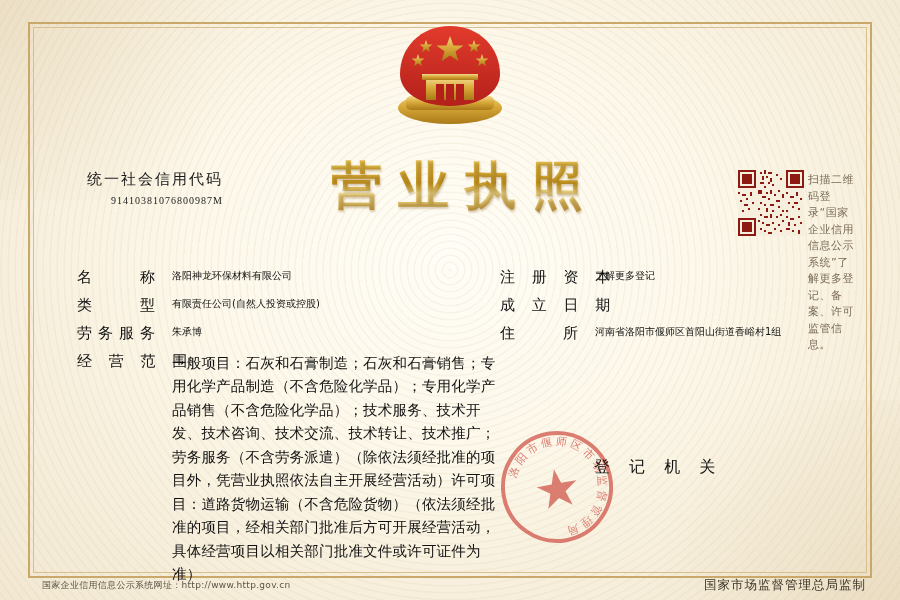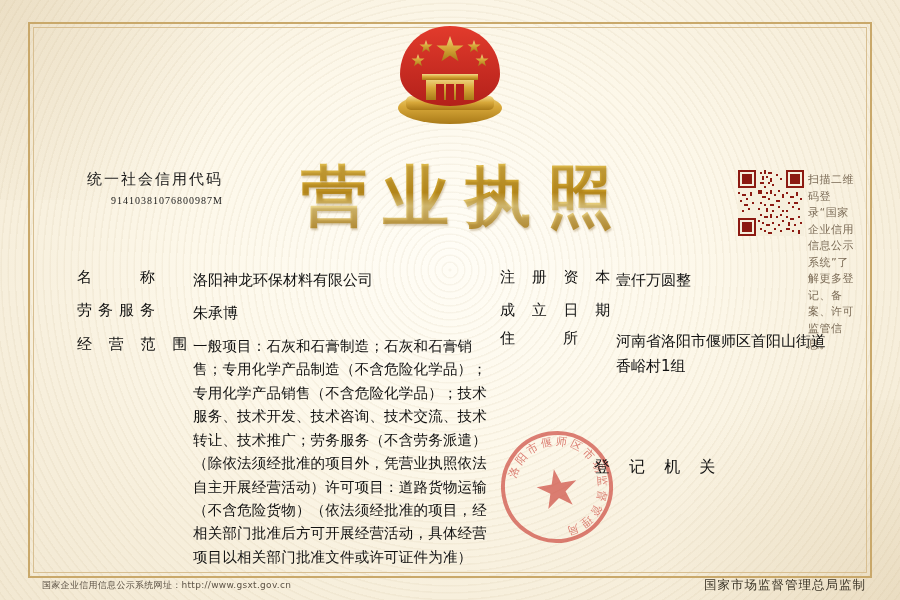--- a/index.html
+++ b/index.html
@@ -73,21 +73,21 @@
     height: 124px;
   }
 
   
   .title {
     position: absolute;
     left: 255px;
     top: 152px;
     width: 420px;
     text-align: center;
-    font-size: 66px;
+    font-size: 51px;
     letter-spacing: 16px;
     font-weight: bold;
     font-family: "DejaVu Serif", "Liberation Serif", serif;
     color: #c8a12f;
     background: linear-gradient(180deg, #e8c95f 0%, #c99a22 45%, #f0dc92 60%, #b07f18 100%);
     -webkit-background-clip: text;
     background-clip: text;
     -webkit-text-fill-color: transparent;
     text-shadow: 1px 2px 2px rgba(120,80,10,0.28);
     white-space: nowrap;
@@ -144,34 +144,33 @@
   .fields-right {
     position: absolute;
     left: 500px;
     top: 268px;
     width: 340px;
   }
   .field-row {
     display: flex;
     align-items: flex-start;
     margin-bottom: 9px;
-    gap: 21px;
   }
   .field-label {
     flex: 0 0 auto;
     width: 95px;
     font-size: 15px;
     color: #111;
     font-family: "DejaVu Sans", "Liberation Sans", sans-serif;
     letter-spacing: 6px;
     white-space: nowrap;
   }
   .field-value {
     flex: 1 1 auto;
-    font-size: 15px;
+    font-size: 10px;
     color: #111;
     font-family: "DejaVu Sans", "Liberation Sans", sans-serif;
     line-height: 1.62;
   }
   .field-value.multi {
     font-size: 14.5px;
     line-height: 1.62;
     letter-spacing: 0.2px;
   }
 
@@ -373,33 +372,37 @@
     </svg>
   </div>
   <div class="qr-note">扫描二维码登录“国家企业信用信息公示系统”了解更多登记、备案、许可监管信息。</div>
 
   <div class="fields-left">
     <div class="field-row">
       <div class="field-label">名　　称</div>
       <div class="field-value">洛阳神龙环保材料有限公司</div>
     </div>
     <div class="field-row">
+      <div class="field-label">类　　型</div>
+      <div class="field-value">有限责任公司(自然人投资或控股)</div>
+    </div>
+    <div class="field-row">
       <div class="field-label">劳务服务</div>
       <div class="field-value">朱承博</div>
     </div>
     <div class="field-row">
       <div class="field-label">经 营 范 围</div>
       <div class="field-value multi">一般项目：石灰和石膏制造；石灰和石膏销售；专用化学产品制造（不含危险化学品）；专用化学产品销售（不含危险化学品）；技术服务、技术开发、技术咨询、技术交流、技术转让、技术推广；劳务服务（不含劳务派遣）（除依法须经批准的项目外，凭营业执照依法自主开展经营活动）许可项目：道路货物运输（不含危险货物）（依法须经批准的项目，经相关部门批准后方可开展经营活动，具体经营项目以相关部门批准文件或许可证件为准）</div>
     </div>
   </div>
 
   <div class="fields-right">
     <div class="field-row">
       <div class="field-label">注 册 资 本</div>
-      <div class="field-value">壹仟万圆整</div>
+      <div class="field-value">了解更多登记</div>
     </div>
     <div class="field-row">
       <div class="field-label">成 立 日 期</div>
     </div>
     <div class="field-row">
       <div class="field-label">住　　所</div>
       <div class="field-value">河南省洛阳市偃师区首阳山街道香峪村1组</div>
     </div>
   </div>
 
@@ -413,15 +416,15 @@
         <polygon points="59,41 63.8,55.6 79.1,55.6 66.7,64.6 71.4,79.2 59,70.2 46.6,79.2 51.3,64.6 38.9,55.6 54.2,55.6"></polygon>
       </g>
       <text font-size="11" fill="#c8352b" font-family="DejaVu Sans, sans-serif" letter-spacing="3">
         <textPath href="#sealpath" startOffset="6%">洛阳市偃师区市场监督管理局</textPath>
       </text>
     </svg>
   </div>
 
   <div class="registry">登 记 机 关</div>
 
-  <div class="footer-left">国家企业信用信息公示系统网址：http://www.gsxt.gov.cn</div>
+  <div class="footer-left">国家企业信用信息公示系统网址：http://www.http.gov.cn</div>
   <div class="footer-right">国家市场监督管理总局监制</div>
 </div>
 
 </body></html>

